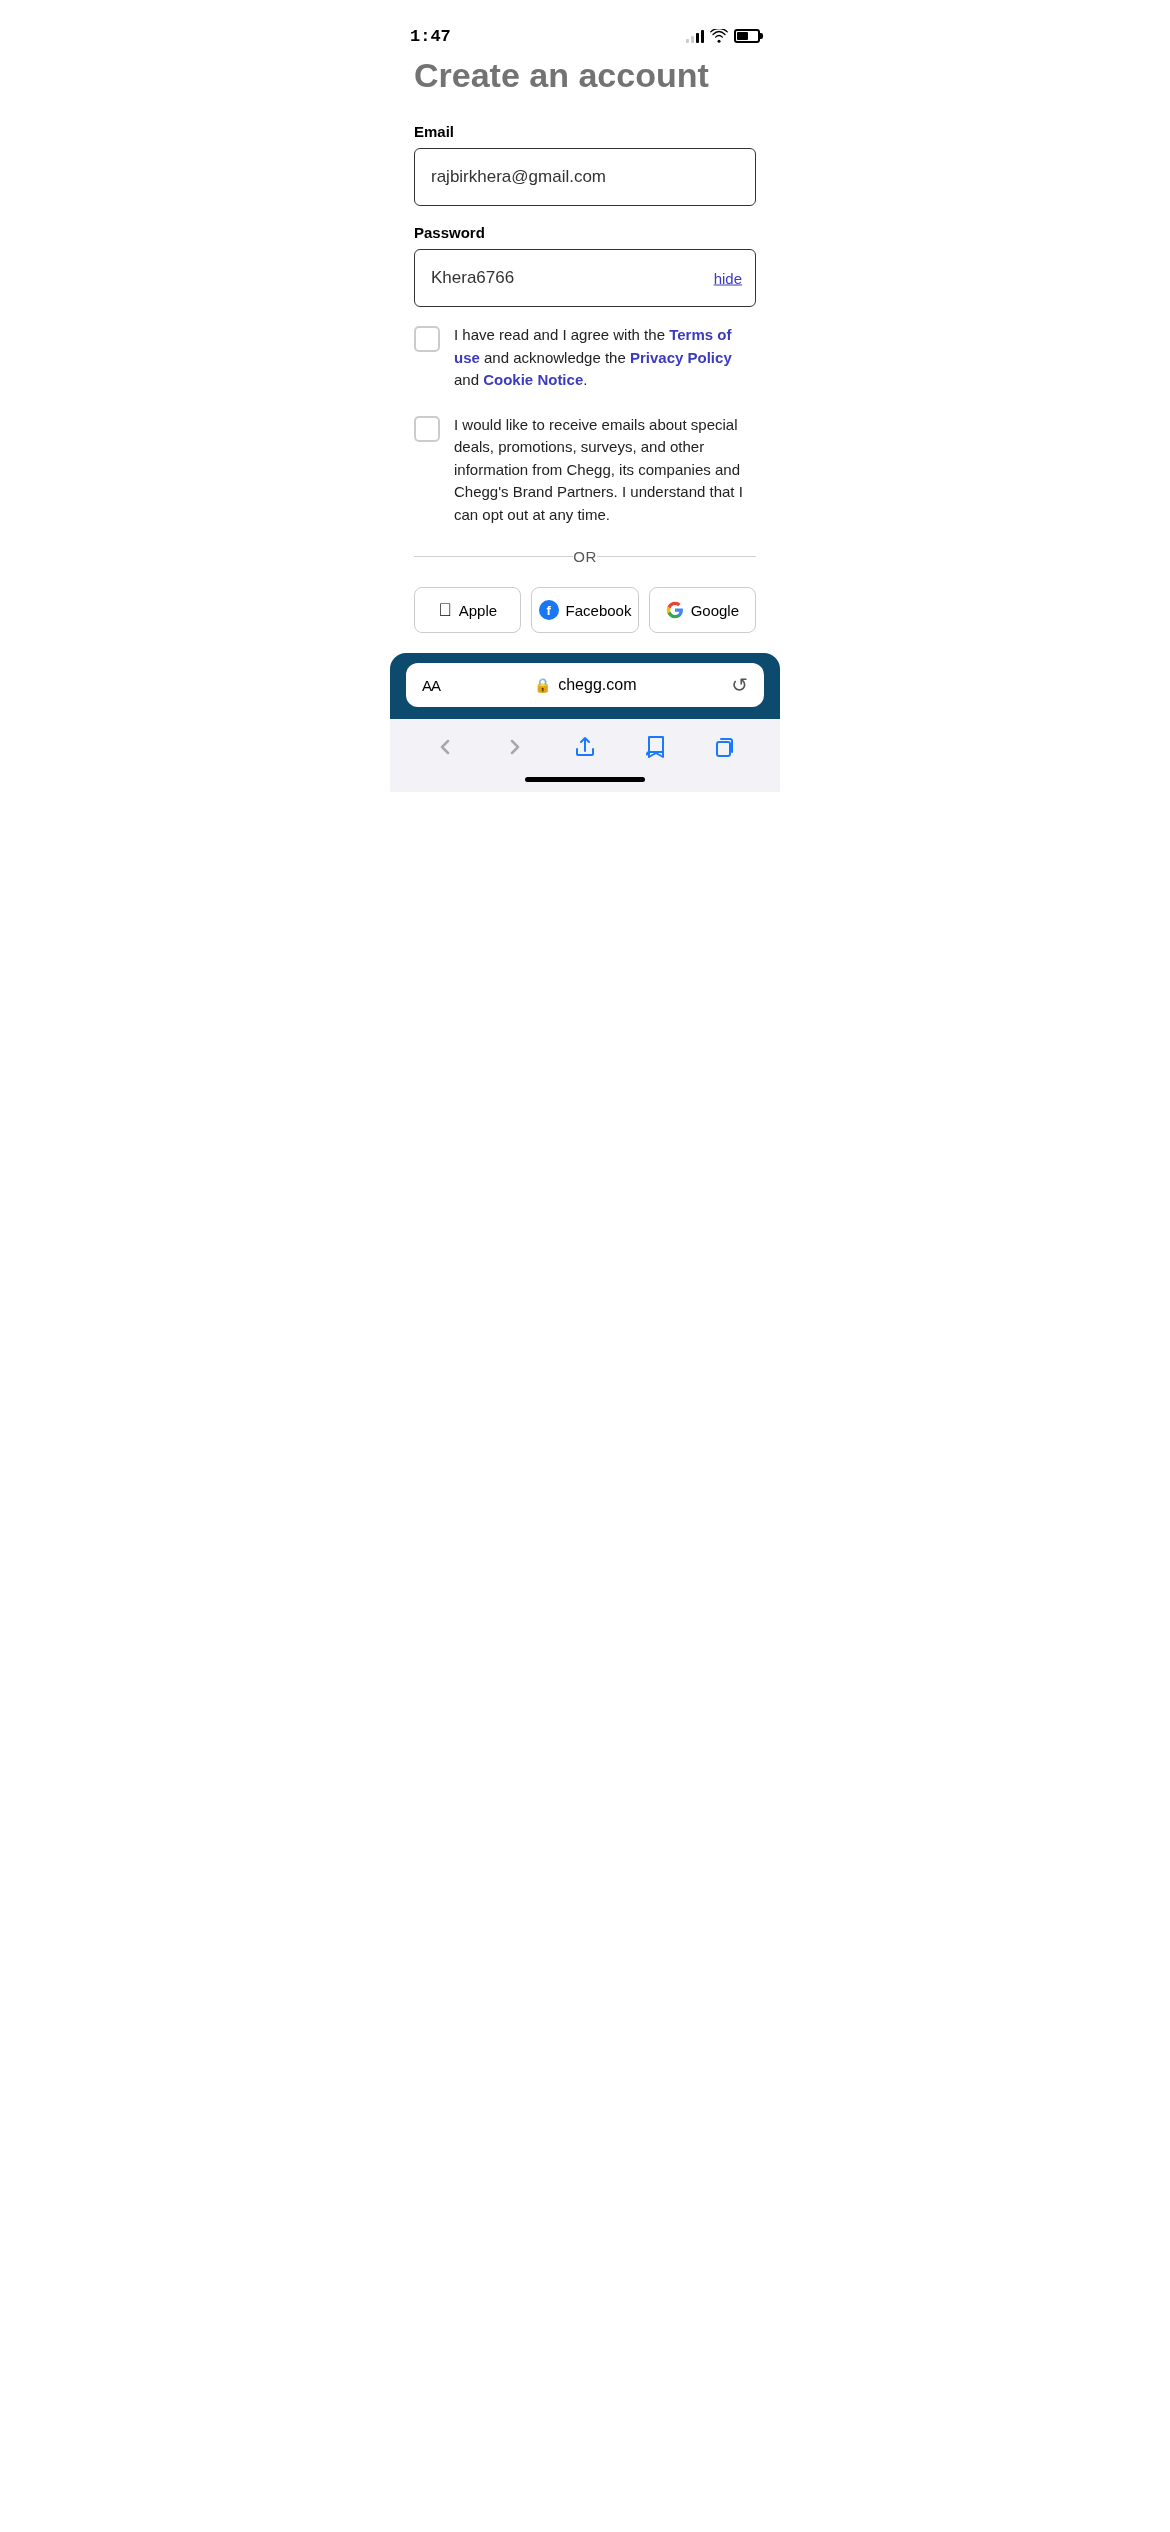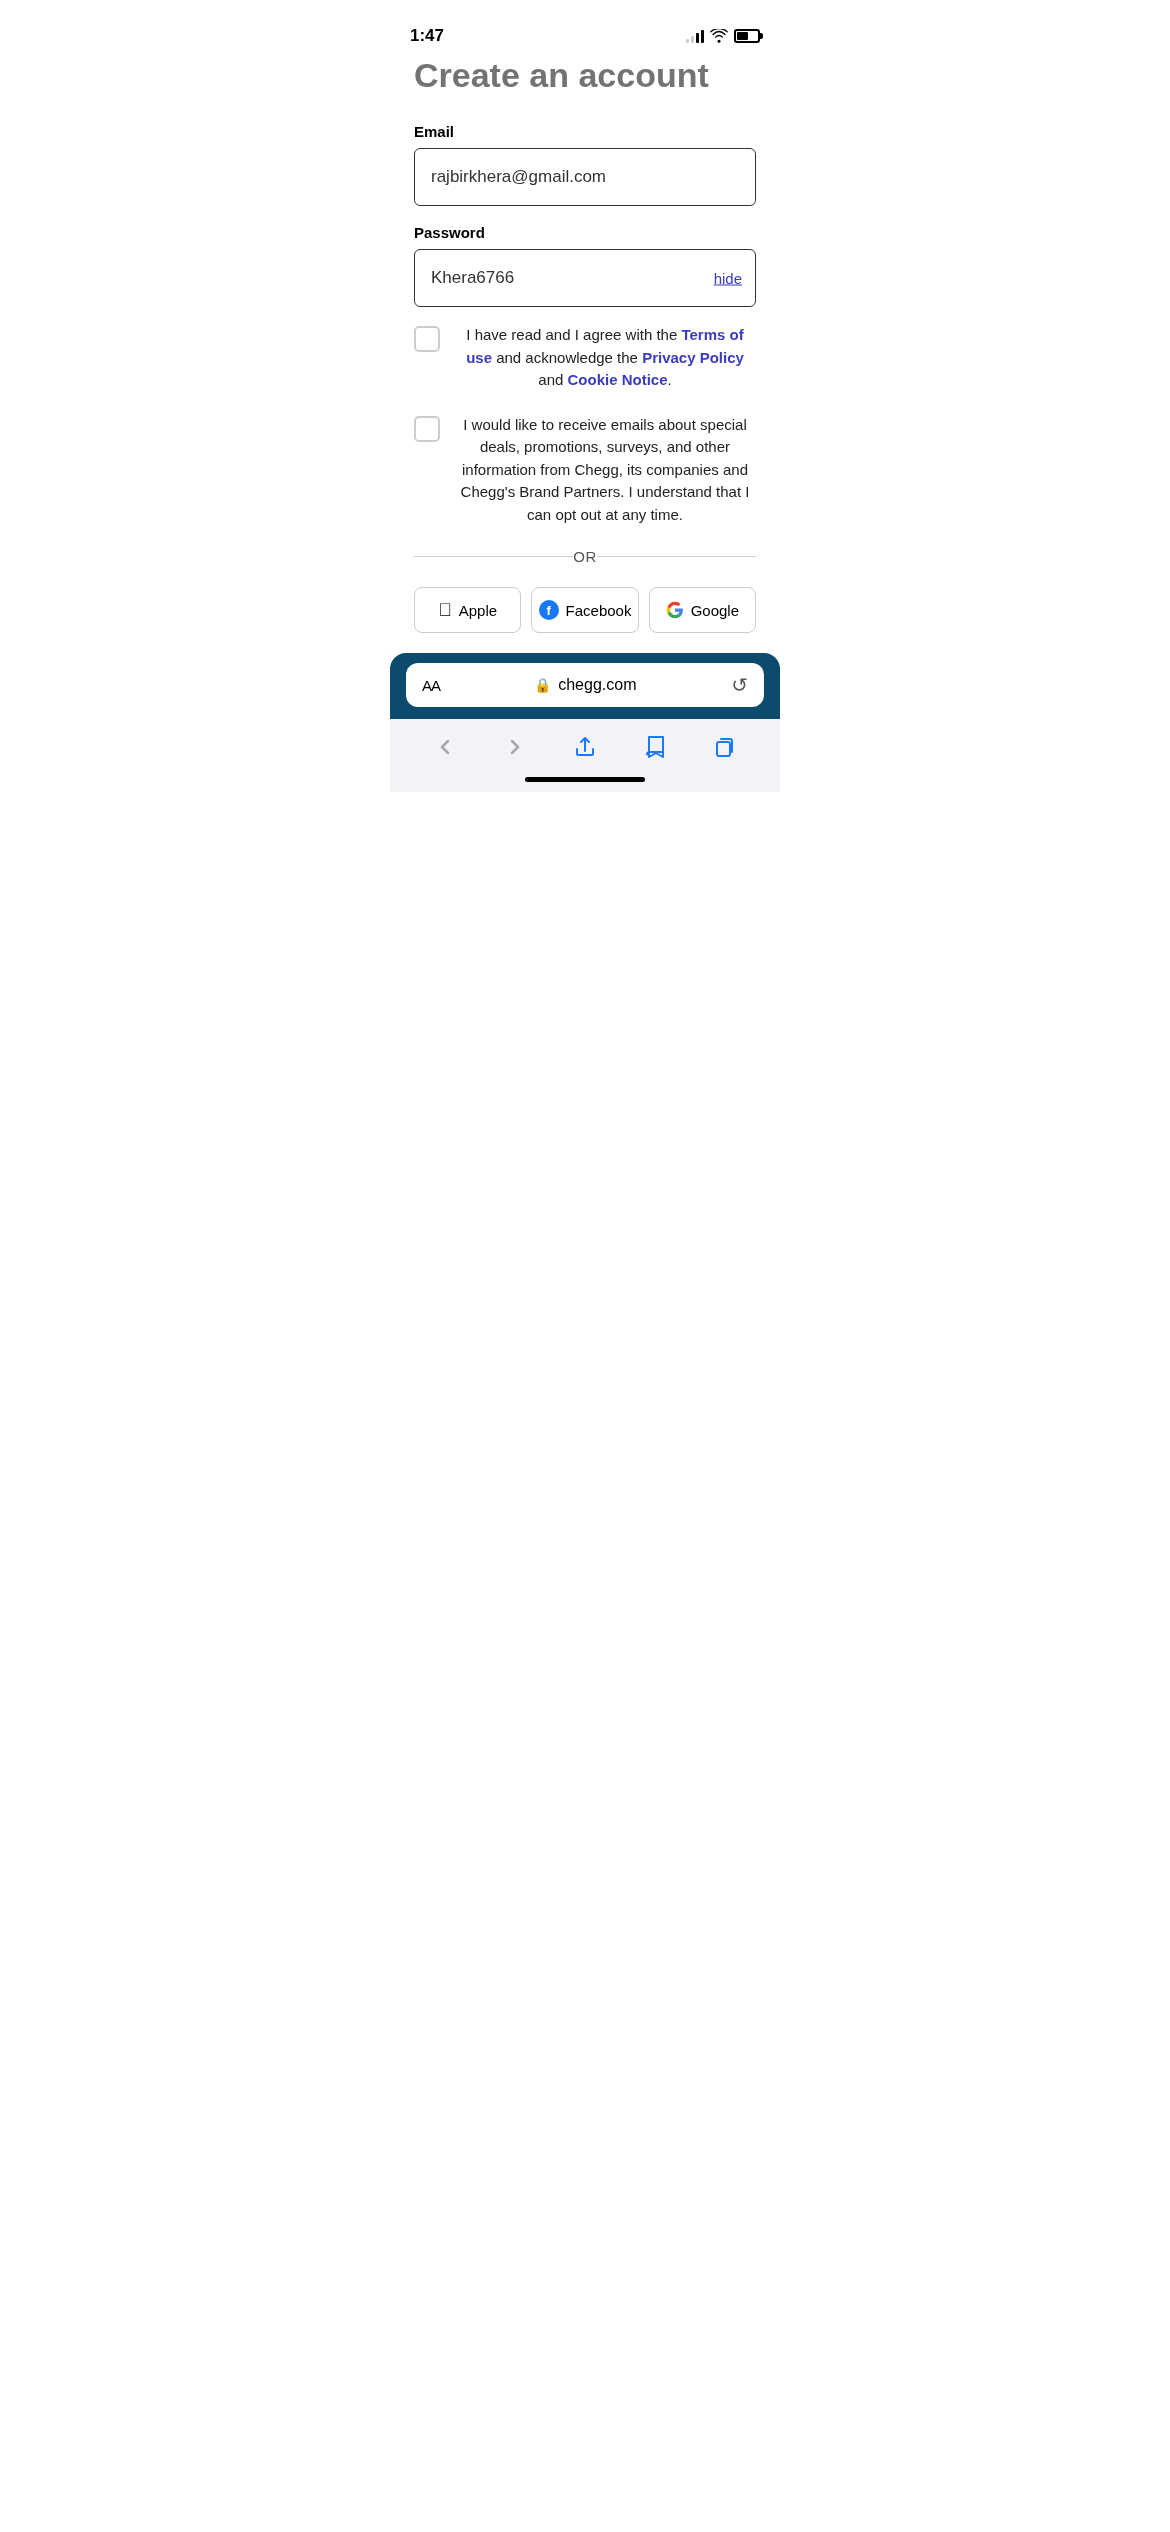--- a/index.html
+++ b/index.html
@@ -15,20 +15,21 @@
       overflow-x: hidden;
     }
 
     
     .status-bar {
       display: flex;
       justify-content: space-between;
       align-items: center;
       padding: 32px 20px 8px 20px;
       height: 48px;
+      font-family: Liberation Mono, monospace;
     }
     .status-time {
       font-size: 17px;
       font-weight: 600;
       color: #000;
     }
     .status-icons {
       display: flex;
       align-items: center;
       gap: 6px;
@@ -164,21 +165,20 @@
 
     
     .checkbox-group {
       margin-bottom: 10px;
     }
     .checkbox-item {
       display: flex;
       align-items: flex-start;
       gap: 14px;
       margin-bottom: 22px;
-      text-align: center;
     }
     .checkbox-box {
       width: 26px;
       height: 26px;
       border: 2px solid #ccc;
       border-radius: 5px;
       flex-shrink: 0;
       margin-top: 2px;
       background: #fff;
       cursor: pointer;

